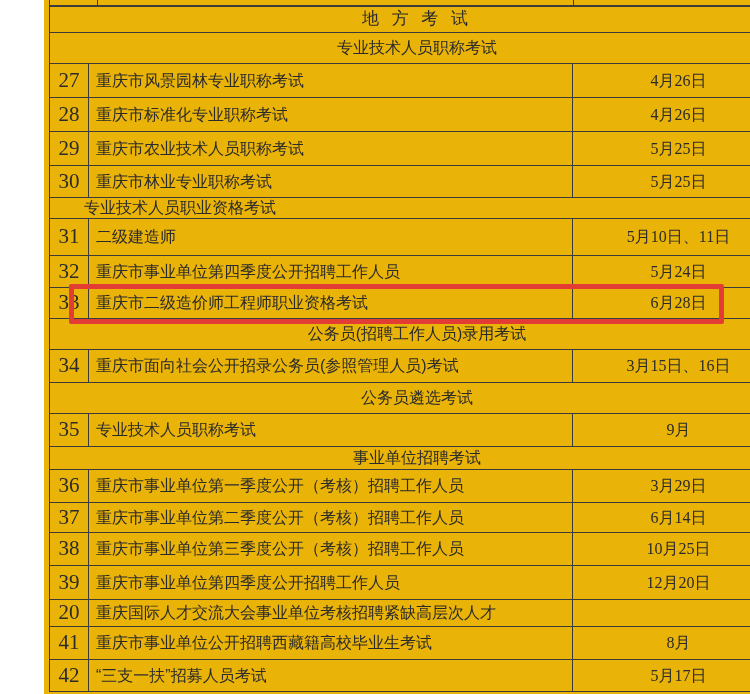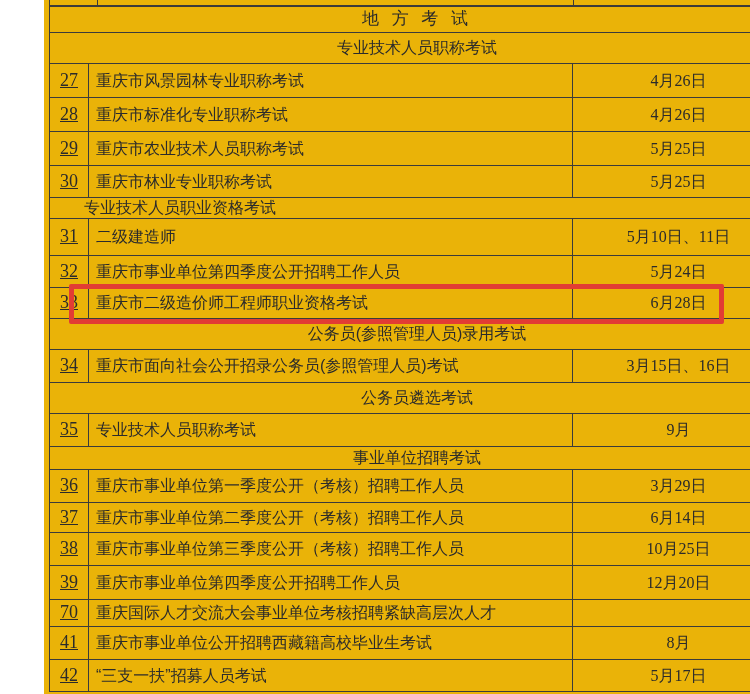--- a/index.html
+++ b/index.html
@@ -48,22 +48,21 @@
   .section-row.left{
     justify-content:flex-start;
     padding-left:34px;
   }
   .cell{height:100%;display:flex;align-items:center;box-sizing:border-box;}
   .cell.num{
     width:39px;
     justify-content:center;
     border-right:1px solid #3b3b3b;
     font-family:"Liberation Serif", serif;
-    font-size:18px;
-    text-decoration:underline;
+    font-size:21px;
   }
   .cell.name{
     flex:1;
     padding-left:7px;
     border-right:1px solid #3b3b3b;
   }
   .cell.date{
     width:211px;
     justify-content:center;
     font-family:"Liberation Serif", serif;
@@ -132,21 +131,21 @@
       <div class="cell name">重庆市事业单位第四季度公开招聘工作人员</div>
       <div class="cell date">5月24日</div>
     </div>
     <div class="trow" style="height:31px">
       <div class="cell num">33</div>
       <div class="cell name">重庆市二级造价师工程师职业资格考试</div>
       <div class="cell date">6月28日</div>
     </div>
 
     <div class="trow section-row" style="height:31px">
-      <span>公务员(参照管理人员)录用考试</span>
+      <span>公务员(招聘工作人员)录用考试</span>
     </div>
 
     <div class="trow" style="height:33px">
       <div class="cell num">34</div>
       <div class="cell name">重庆市面向社会公开招录公务员(参照管理人员)考试</div>
       <div class="cell date">3月15日、16日</div>
     </div>
 
     <div class="trow section-row" style="height:31px">
       <span>公务员遴选考试</span>
@@ -176,21 +175,21 @@
       <div class="cell num">38</div>
       <div class="cell name">重庆市事业单位第三季度公开（考核）招聘工作人员</div>
       <div class="cell date">10月25日</div>
     </div>
     <div class="trow" style="height:34px">
       <div class="cell num">39</div>
       <div class="cell name">重庆市事业单位第四季度公开招聘工作人员</div>
       <div class="cell date">12月20日</div>
     </div>
     <div class="trow" style="height:27px">
-      <div class="cell num">70</div>
+      <div class="cell num">20</div>
       <div class="cell name">重庆国际人才交流大会事业单位考核招聘紧缺高层次人才</div>
       <div class="cell date"></div>
     </div>
     <div class="trow" style="height:33px">
       <div class="cell num">41</div>
       <div class="cell name">重庆市事业单位公开招聘西藏籍高校毕业生考试</div>
       <div class="cell date">8月</div>
     </div>
     <div class="trow" style="height:32px">
       <div class="cell num">42</div>

